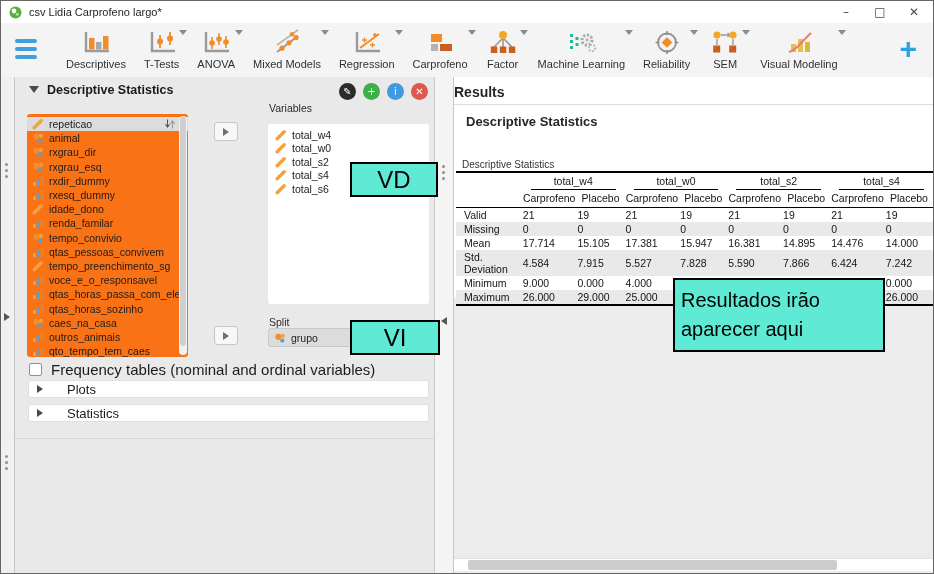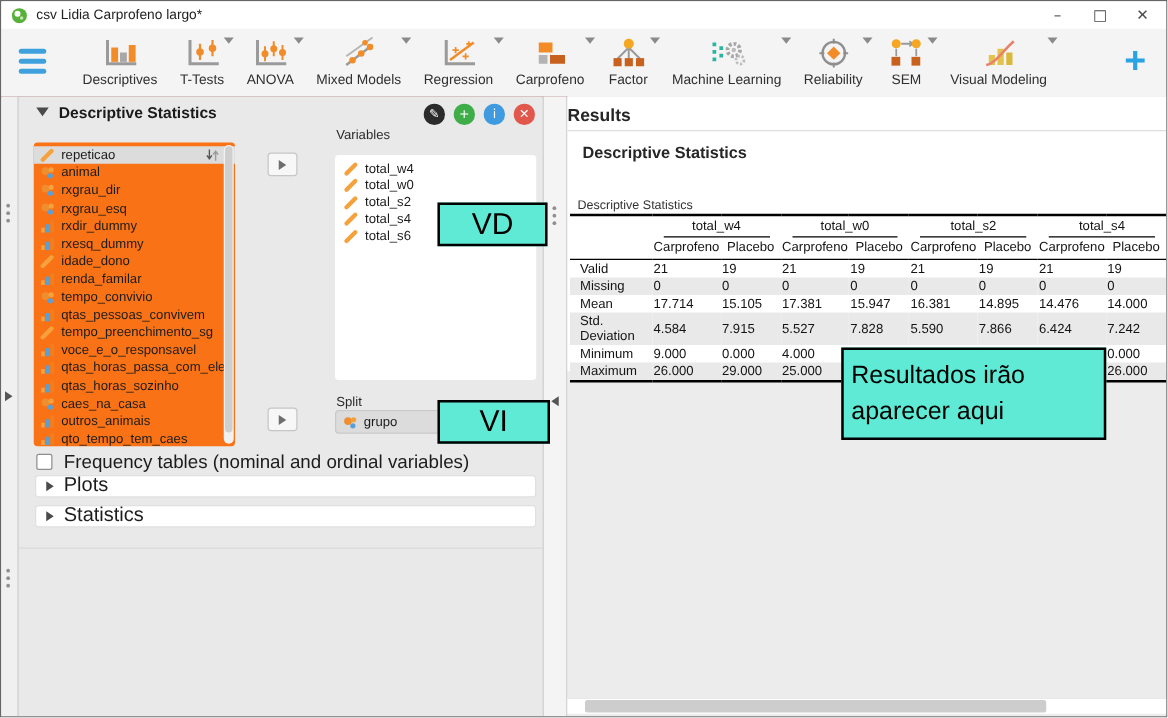--- a/index.html
+++ b/index.html
@@ -53,21 +53,21 @@
   .levels-icon{position:absolute;right:2px;top:2px;width:16px;height:14px;background:#fafafa;border-radius:2px;display:flex;align-items:flex-end;justify-content:center;gap:1px;padding-bottom:2px;box-sizing:border-box;}
   .levels-icon i{display:block;width:2.5px;background:#c9dcef;}
   .ann-box{position:absolute;border:2px solid #000;background:#5eead4;display:flex;align-items:center;justify-content:center;font-size:24px;color:#000;z-index:6;margin-left:24px;}
   .vd-box{left:311px;top:85px;width:84px;height:31px;}
   .vi-box{left:311px;top:243px;width:86px;height:31px;}
   .chk-row{position:absolute;left:14px;top:284px;display:flex;align-items:center;}
   .chk{width:11px;height:11px;background:#fff;border:1px solid #8f8f8f;border-radius:2px;cursor:pointer;}
   .chk-label{margin-left:9px;font-size:15px;color:#1c1c1c;}
   .sect-bar{position:absolute;left:13px;width:401px;height:18px;background:#fff;border:1px solid #e0e0e0;border-radius:3px;box-sizing:border-box;display:flex;align-items:center;cursor:pointer;}
   .sect-bar .tri{width:0;height:0;border-top:4px solid transparent;border-bottom:4px solid transparent;border-left:6px solid #4a4a4a;margin-left:8px;}
-  .sect-bar .sl{margin-left:8px;font-size:16px;color:#1c1c1c;}
+  .sect-bar .sl{margin-left:24px;font-size:13px;color:#1c1c1c;}
   .opt-divider{position:absolute;left:0;right:0;top:361px;border-top:1px solid #d9d9d9;}
   
   .mid-strip{position:absolute;left:433px;top:0;width:20px;bottom:0;background:#f4f4f4;border-left:1px solid #c9c9c9;border-right:1px solid #c9c9c9;box-sizing:border-box;}
   .mid-strip .grip{left:7px;}
   
   .results{position:absolute;left:453px;top:0;right:0;bottom:0;background:#ececec;}
   .results-white{position:absolute;left:0;top:0;right:0;height:220px;background:#fff;}
   .results-title{position:absolute;left:0;top:7px;font-size:14px;font-weight:bold;color:#262626;}
   .results-underline{position:absolute;left:0;right:0;top:27px;border-top:1px solid #dedede;}
   .results-heading{position:absolute;left:12px;top:37px;font-size:13px;font-weight:bold;color:#262626;}

